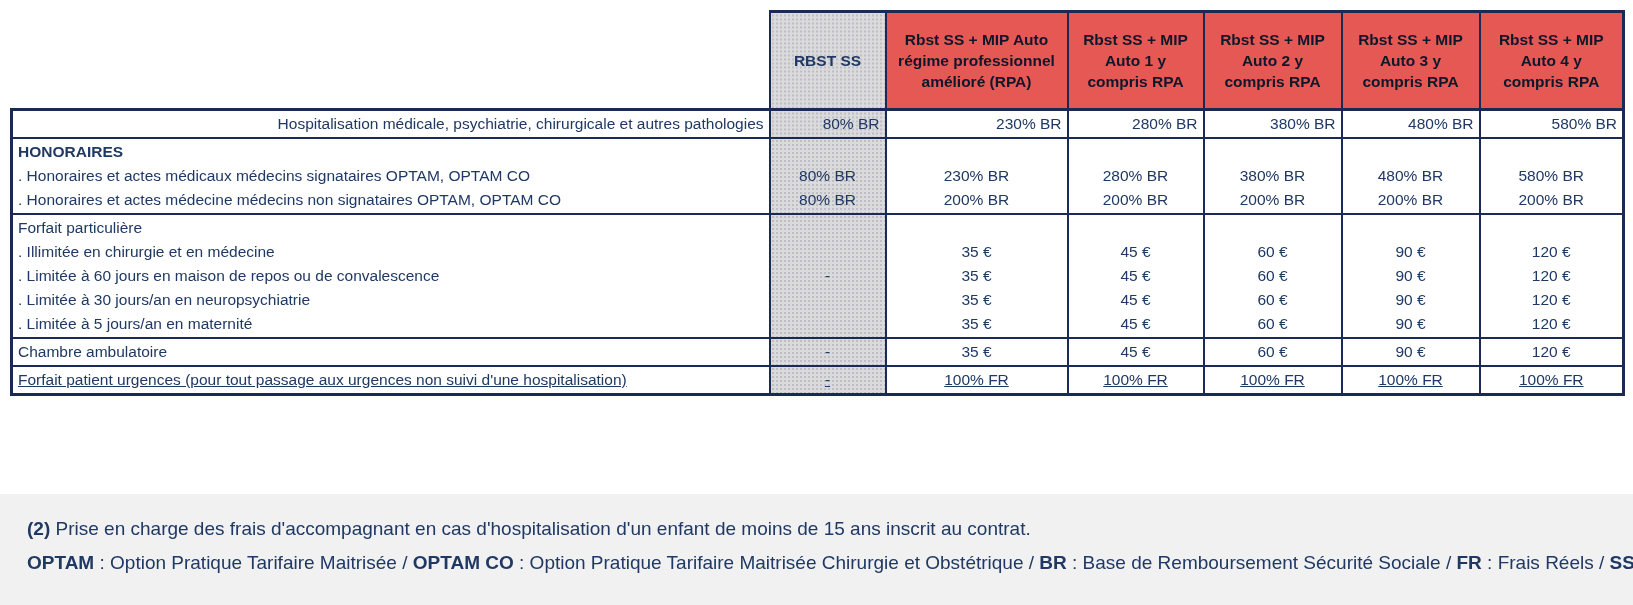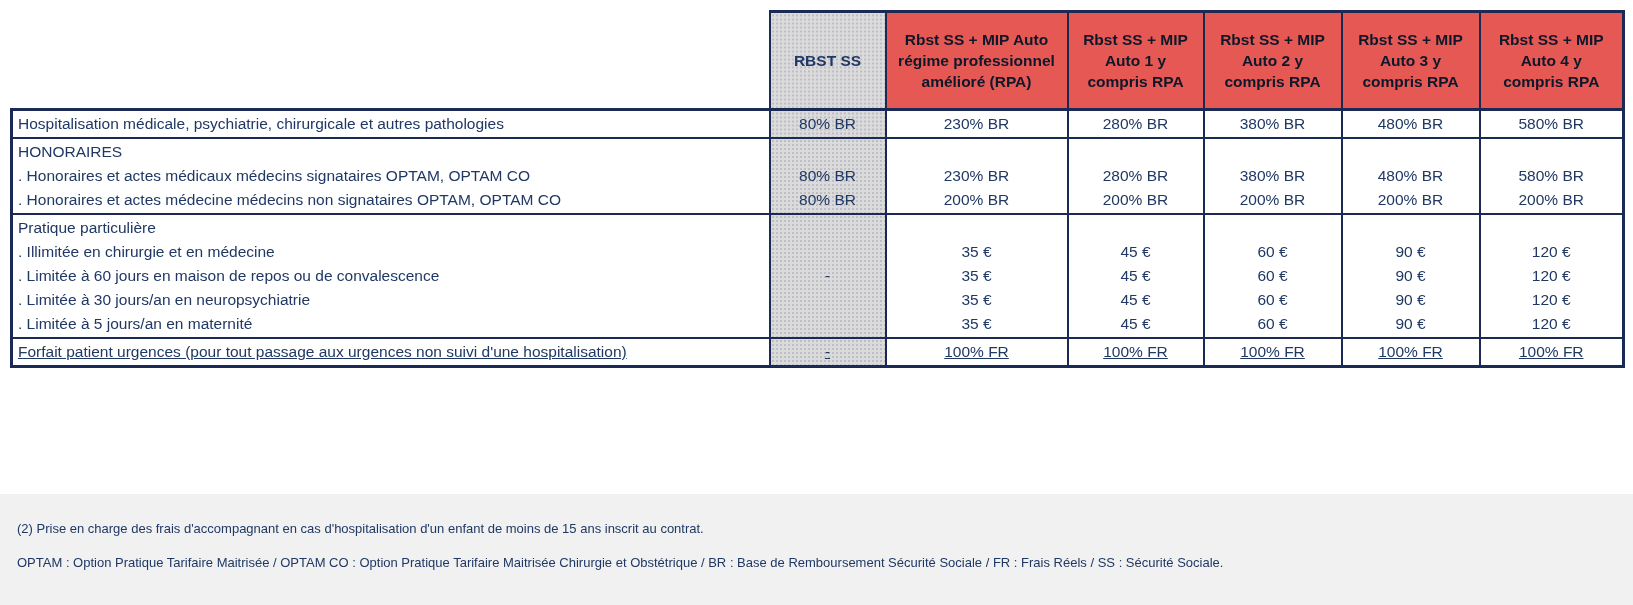--- a/index.html
+++ b/index.html
@@ -45,33 +45,33 @@
     border-top-width:3px;
   }
   .dotted{
     background-color:var(--graycell);
     background-image:radial-gradient(#bdbdc6 0.8px, transparent 0.9px);
     background-size:4px 4px;
   }
   td.label-cell{text-align:left;}
   td.rbst-cell,td.value-cell{text-align:center;}
   .text-line{line-height:24px;white-space:nowrap;}
-  .b{font-weight:normal;margin-top:20px;}
+  .b{font-weight:bold;margin-top:20px;}
   td.edge-left{border-left-width:3px;}
   td.edge-right{border-right-width:3px;}
   tr.last-row td{border-bottom-width:3px;text-decoration:underline;}
-  tr.first-body td{border-top-width:3px;}
+  tr.first-body td{border-top-width:3px;text-align:right;}
   
   .footer{
     position:absolute;left:0;top:494px;width:1633px;height:111px;
     background:var(--footerbg);
   }
   .footnote{
-    position:absolute;left:17px;
-    font-size:13px;line-height:20px;color:var(--navy);white-space:nowrap;
+    position:absolute;left:27px;
+    font-size:19px;line-height:20px;color:var(--navy);white-space:nowrap;
   }
   .footnote.l1{top:25px;}
   .footnote.l2{top:59px;}
 </style>
 </head>
 <body>
 
 <div class="table-wrap">
   <table>
     <colgroup>
@@ -156,21 +156,21 @@
             <div class="text-line">200% BR</div>
           </td>
           <td class="value-cell edge-right">
             <div class="text-line">&nbsp;</div>
             <div class="text-line">580% BR</div>
             <div class="text-line">200% BR</div>
           </td>
         </tr>
         <tr>
           <td class="label-cell edge-left">
-            <div class="text-line"><span>Pratique particulière</span></div>
+            <div class="text-line"><span>Forfait particulière</span></div>
             <div class="text-line"><span>. Illimitée en chirurgie et en médecine</span></div>
             <div class="text-line"><span>. Limitée à 60 jours en maison de repos ou de convalescence</span></div>
             <div class="text-line"><span>. Limitée à 30 jours/an en neuropsychiatrie</span></div>
             <div class="text-line"><span>. Limitée à 5 jours/an en maternité</span></div>
           </td>
           <td class="rbst-cell dotted">-</td>
           <td class="value-cell">
             <div class="text-line">&nbsp;</div>
             <div class="text-line">35 €</div>
             <div class="text-line">35 €</div>
@@ -198,20 +198,31 @@
             <div class="text-line">90 €</div>
             <div class="text-line">90 €</div>
           </td>
           <td class="value-cell edge-right">
             <div class="text-line">&nbsp;</div>
             <div class="text-line">120 €</div>
             <div class="text-line">120 €</div>
             <div class="text-line">120 €</div>
             <div class="text-line">120 €</div>
           </td>
+        </tr>
+        <tr>
+          <td class="label-cell edge-left">
+            <div class="text-line"><span>Chambre ambulatoire</span></div>
+          </td>
+          <td class="rbst-cell dotted">-</td>
+          <td class="value-cell">35 €</td>
+          <td class="value-cell">45 €</td>
+          <td class="value-cell">60 €</td>
+          <td class="value-cell">90 €</td>
+          <td class="value-cell edge-right">120 €</td>
         </tr>
         <tr class="last-row">
           <td class="label-cell edge-left">
             <div class="text-line"><span>Forfait patient urgences (pour tout passage aux urgences non suivi d'une hospitalisation)</span></div>
           </td>
           <td class="rbst-cell dotted">-</td>
           <td class="value-cell">100% FR</td>
           <td class="value-cell">100% FR</td>
           <td class="value-cell">100% FR</td>
           <td class="value-cell">100% FR</td>

